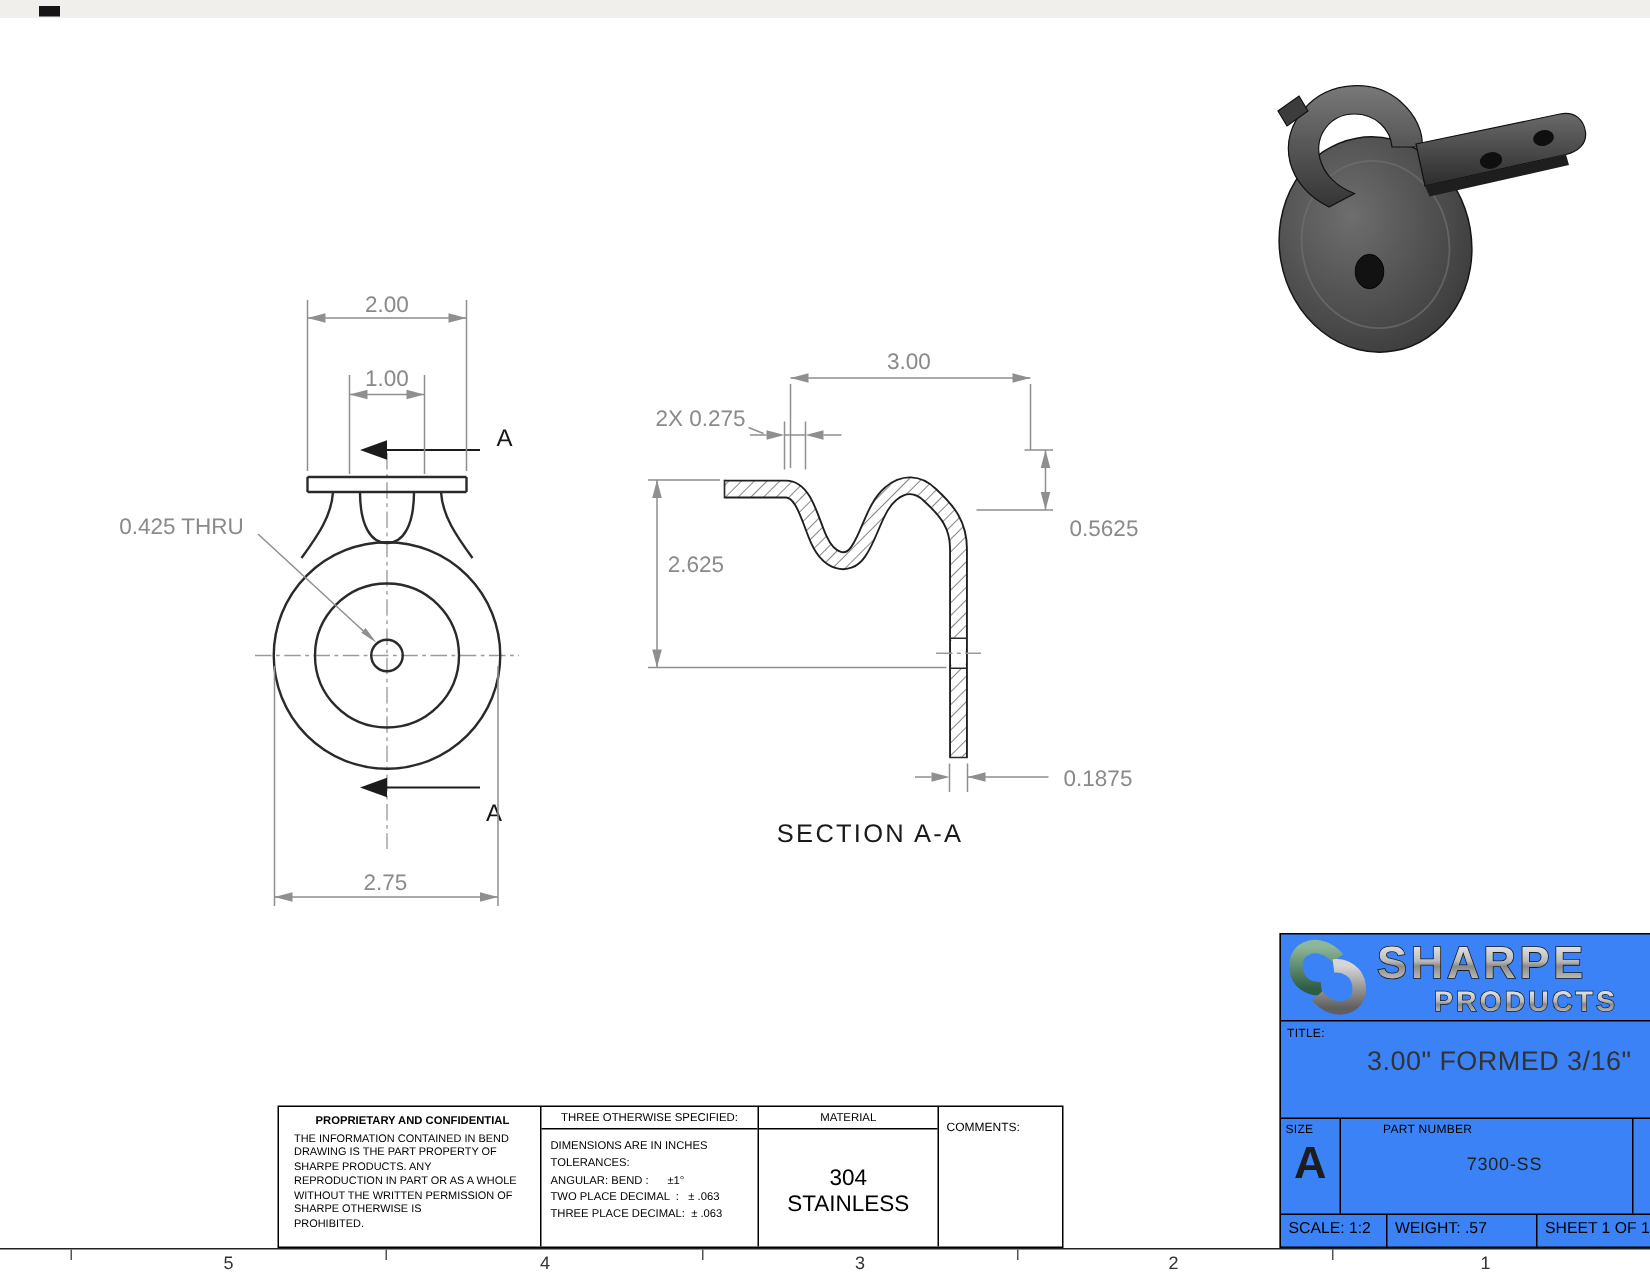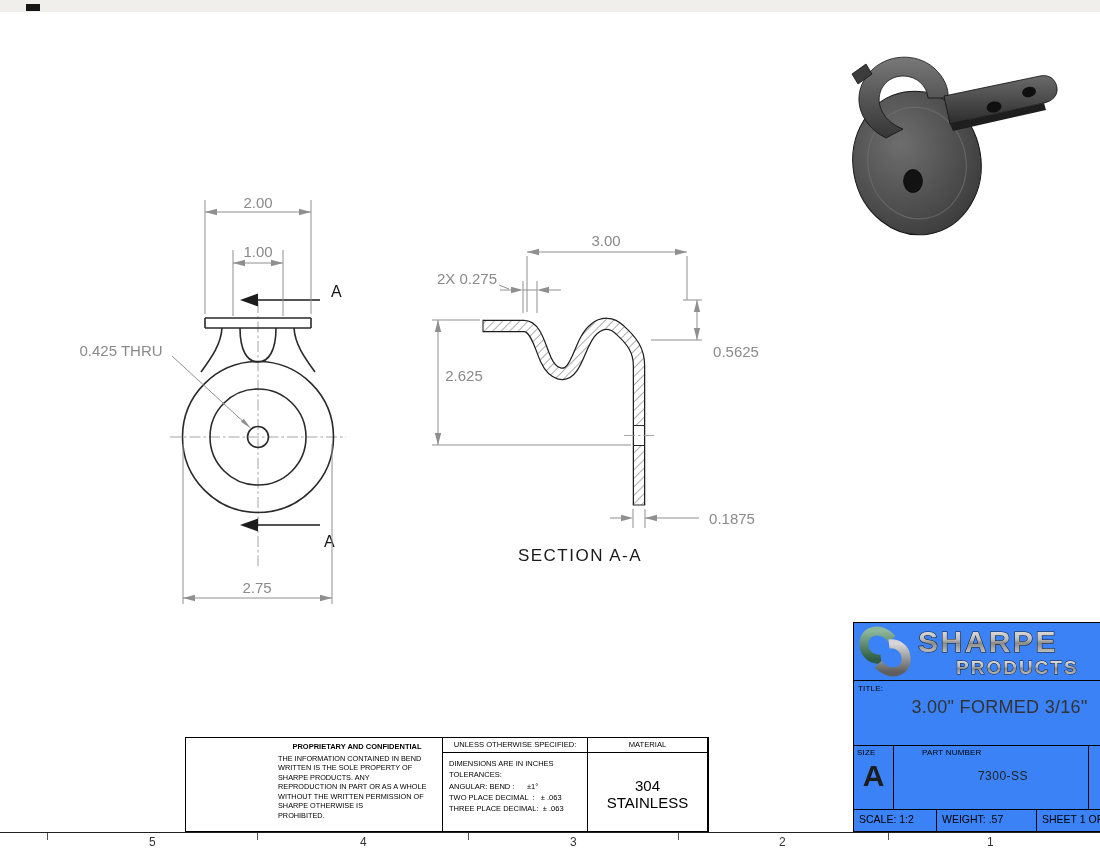--- a/index.html
+++ b/index.html
@@ -35,21 +35,21 @@
   .tb-title-l1,.tb-title-l2{font-size:18px;color:#333;letter-spacing:0.3px;line-height:1.2;}
   .tb-size{width:40px;border-right:1.2px solid #000;position:relative;text-align:center;box-sizing:border-box;}
   .tb-size .small-label{position:absolute;left:3px;top:2px;}
   .size-val{font-size:30px;font-weight:600;color:#1d1d1d;margin-top:13px;line-height:1.1;}
   .tb-part{flex:1;border-right:1.2px solid #000;position:relative;text-align:center;box-sizing:border-box;margin-left:24px;}
   .tb-part .small-label{position:absolute;left:4px;top:2px;}
   .part-val{font-size:12px;color:#222;margin-top:23px;letter-spacing:0.5px;}
   .tb-rev{width:56px;position:relative;}
   .tb-rev .small-label{position:absolute;left:16px;top:2px;margin-top:27px;}
   .tb-row-bot div{font-size:10.5px;line-height:19px;padding-left:5px;box-sizing:border-box;color:#000;}
-  .tb-scale{width:83px;border-right:1.2px solid #000;}
+  .tb-scale{width:71px;border-right:1.2px solid #000;}
   .tb-weight{width:100px;border-right:1.2px solid #000;}
   .tb-sheet{flex:1;}
   .logo-svg{position:absolute;left:2px;top:0px;}
 
   
   .notes-block{position:absolute;left:185px;top:737px;width:524px;height:95px;border:1.1px solid #000;
                box-sizing:border-box;display:flex;background:#fff;justify-content:flex-end;}
   .nb-cell{border-right:1.1px solid #000;box-sizing:border-box;position:relative;}
   .nb-prop{width:175px;padding:4px 6px 0 10px;}
   .prop-title{font-size:7.5px;font-weight:bold;text-align:center;margin-bottom:3px;}
@@ -229,43 +229,46 @@
       <div class="tb-scale">SCALE: 1:2</div>
       <div class="tb-weight">WEIGHT: .57</div>
       <div class="tb-sheet">SHEET 1 OF 1</div>
     </div>
   </div>
 
   <div class="notes-block">
     <div class="nb-cell nb-prop">
       <div class="prop-title">PROPRIETARY AND CONFIDENTIAL</div>
       <div class="prop-line">THE INFORMATION CONTAINED IN BEND</div>
-      <div class="prop-line">WRITTEN IS THE SOLE PROPERTY OF</div>
+      <div class="prop-line">DRAWING IS THE PART PROPERTY OF</div>
       <div class="prop-line">SHARPE PRODUCTS.  ANY</div>
       <div class="prop-line">REPRODUCTION IN PART OR AS A WHOLE</div>
       <div class="prop-line">WITHOUT THE WRITTEN PERMISSION OF</div>
       <div class="prop-line">SHARPE OTHERWISE IS</div>
       <div class="prop-line">PROHIBITED.</div>
     </div>
     <div class="nb-cell nb-spec">
-      <div class="nb-band">UNLESS OTHERWISE SPECIFIED:</div>
+      <div class="nb-band">THREE OTHERWISE SPECIFIED:</div>
       <div class="spec-body">
         <div class="spec-line">DIMENSIONS ARE IN INCHES</div>
         <div class="spec-line">TOLERANCES:</div>
         <div class="spec-line">ANGULAR: BEND :      ±1°</div>
         <div class="spec-line">TWO PLACE DECIMAL  :   ± .063</div>
         <div class="spec-line">THREE PLACE DECIMAL:  ± .063</div>
       </div>
     </div>
     <div class="nb-cell nb-mat">
       <div class="nb-band">MATERIAL</div>
       <div class="mat-val">
         <div>304</div>
         <div>STAINLESS</div>
       </div>
+    </div>
+    <div class="nb-cell nb-comm">
+      <span class="comm-label">COMMENTS:</span>
     </div>
   </div>
 
   <div class="ruler">
     <i class="tick" style="left:47px"></i>
     <i class="tick" style="left:257px"></i>
     <i class="tick" style="left:468px"></i>
     <i class="tick" style="left:678px"></i>
     <i class="tick" style="left:888px"></i>
     <span class="rlabel" style="left:149px">5</span>

